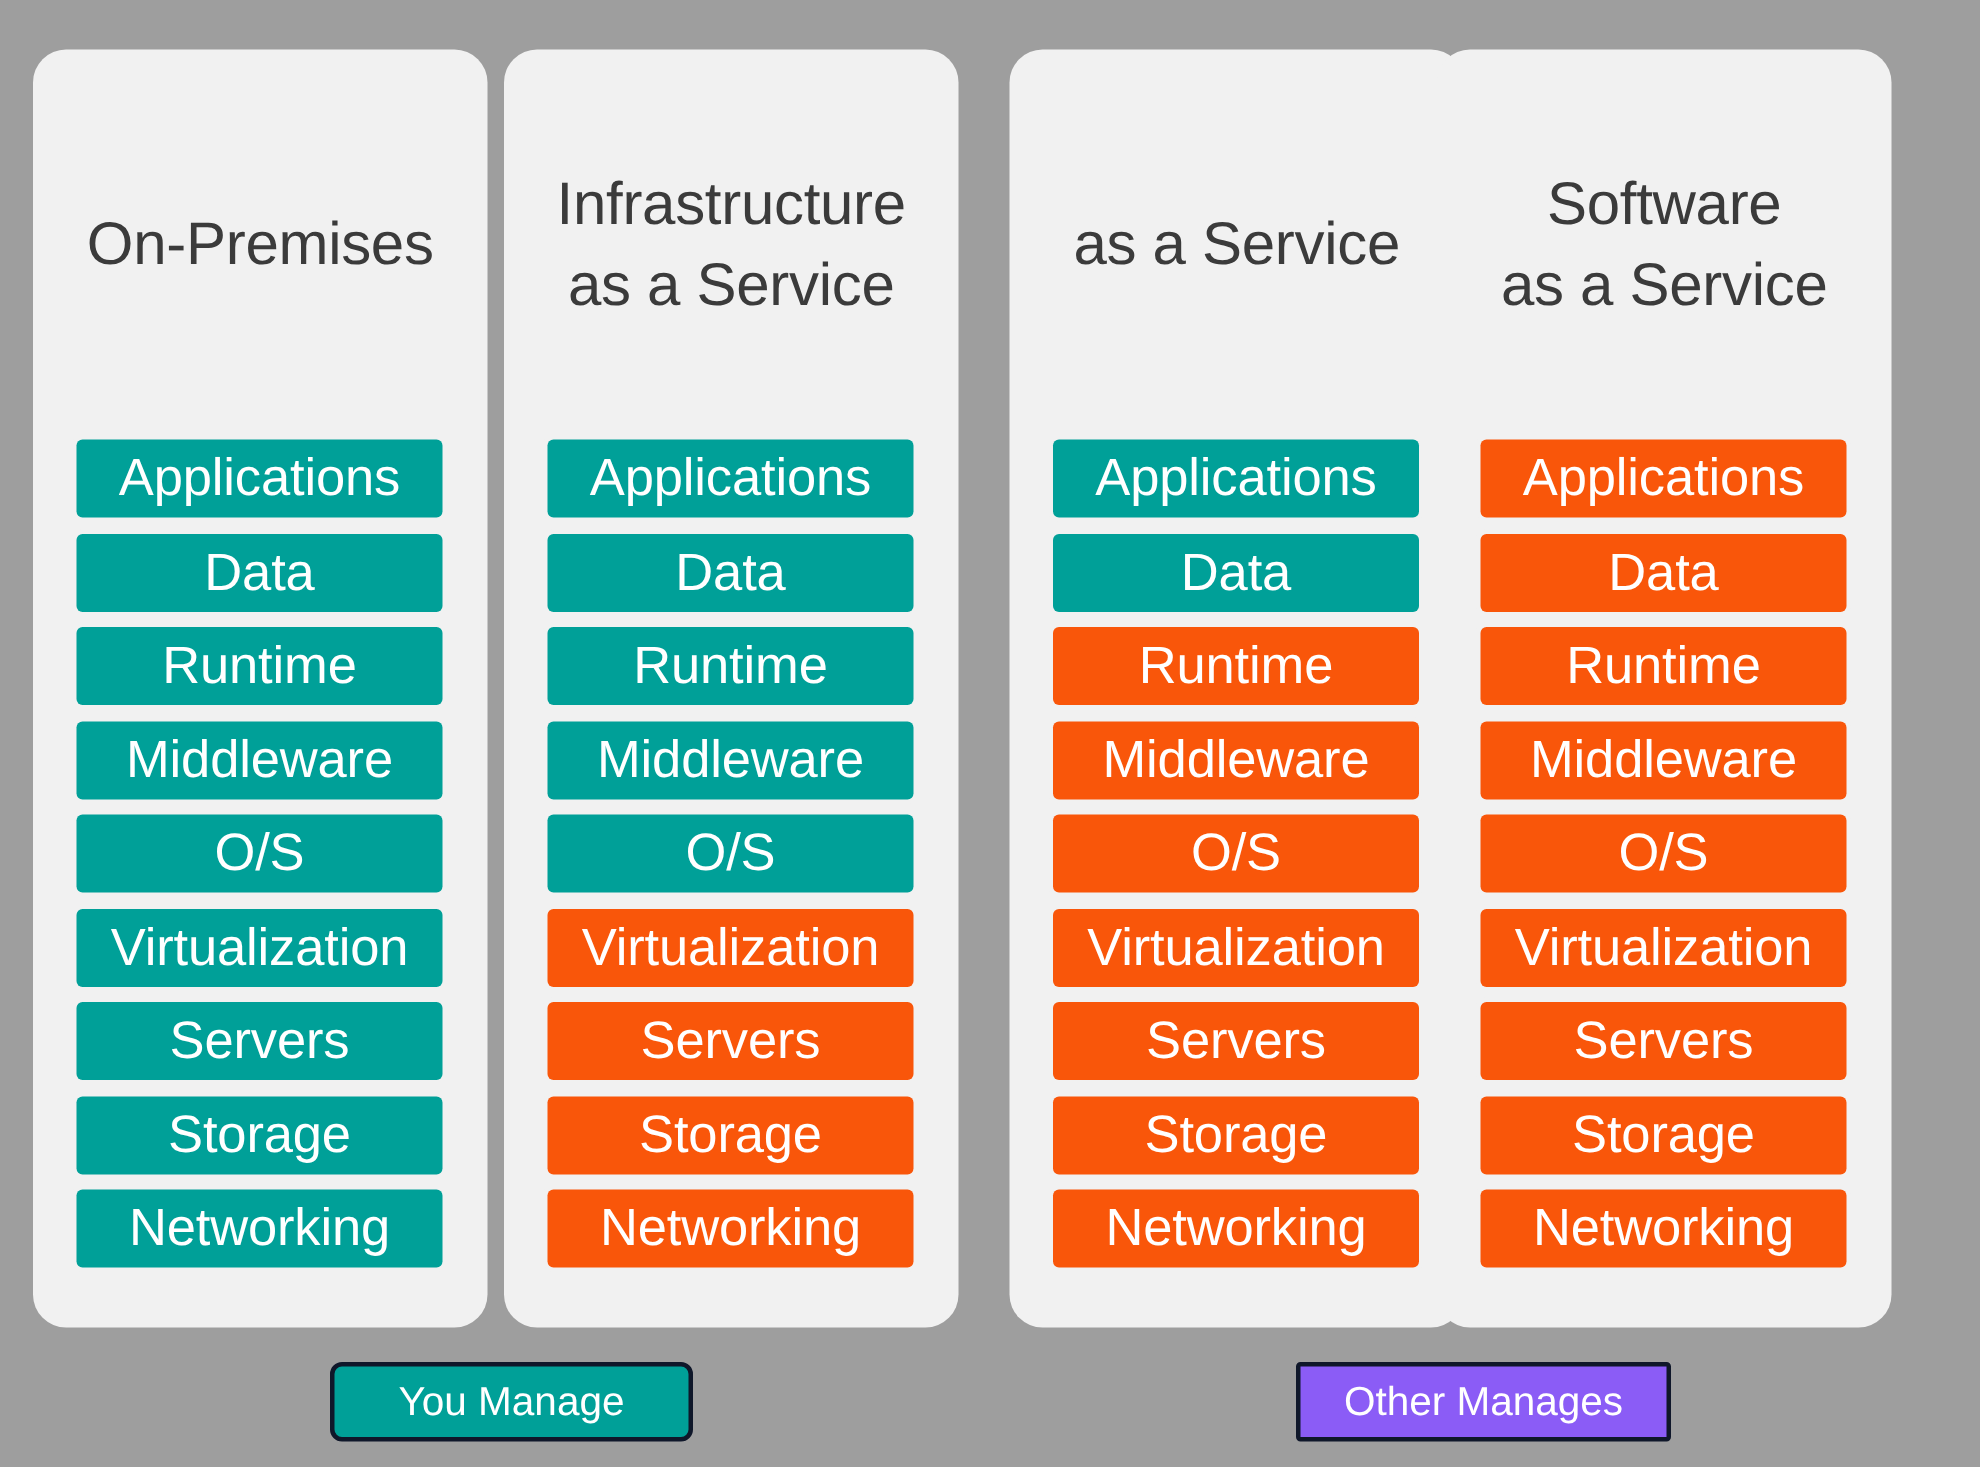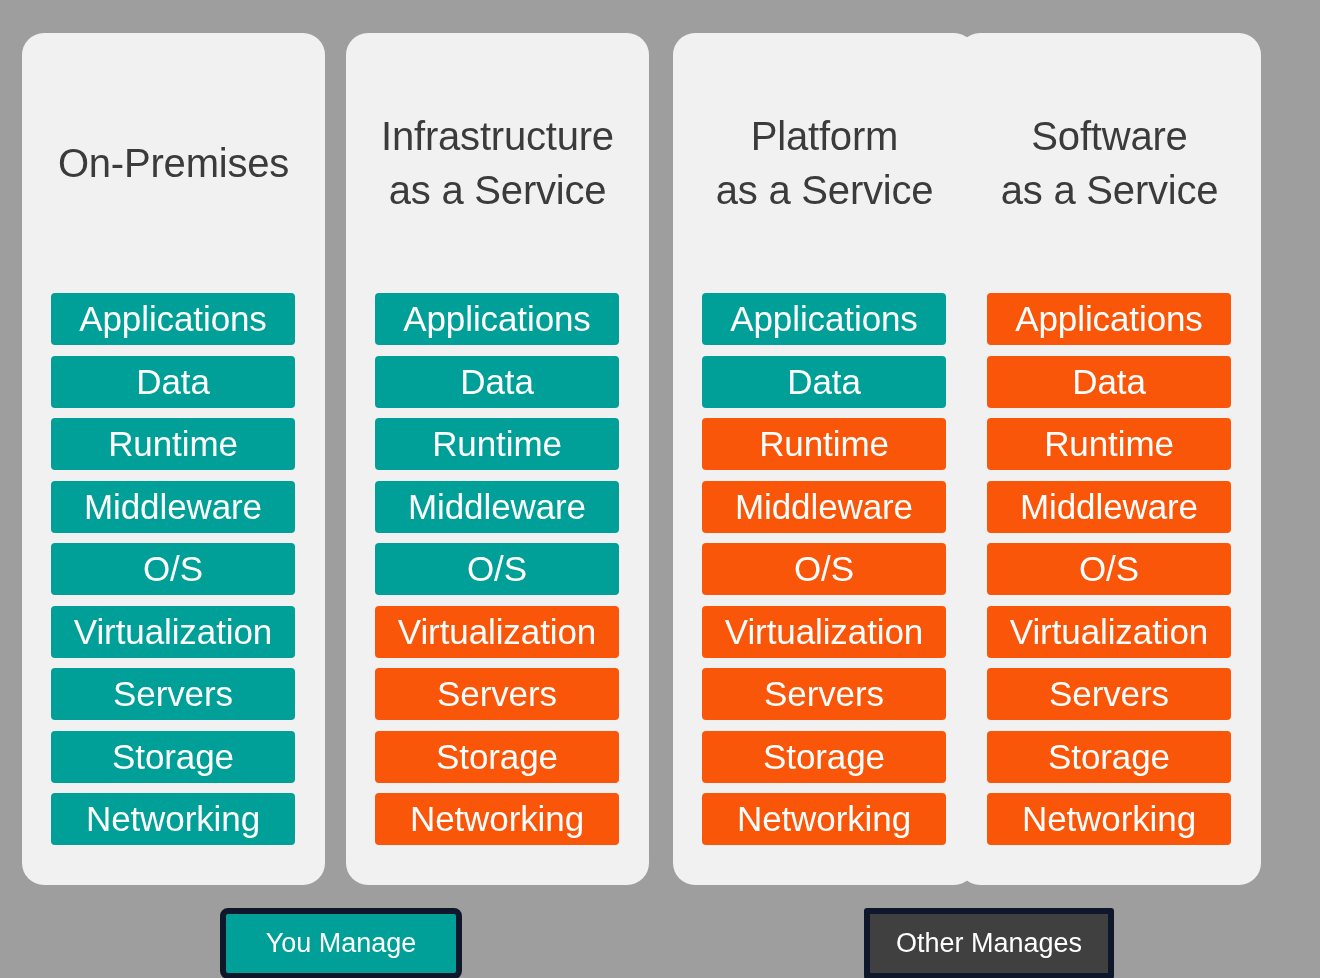--- a/index.html
+++ b/index.html
@@ -27,21 +27,21 @@
   .card {
     position: absolute;
     top: 0;
     width: 303px;
     height: 852px;
     background: #f1f1f1;
     border-radius: 22px;
     box-sizing: border-box;
   }
   .card.c0 { left: 22px;   }
-  .card.c1 { left: 346px;  }
+  .card.c1 { left: 336px;  }
   .card.c2 { left: 673px;  }
   .card.c3 { left: 958px;  }
 
   
   .card-title {
     position: absolute;
     left: 0;
     top: 70px;
     width: 303px;
     height: 120px;
@@ -90,42 +90,42 @@
     position: absolute;
     left: 0;
     top: 908px;
     width: 1320px;
     height: 58px;
   }
 
   .legend-badge {
     position: absolute;
     top: 0;
-    height: 71px;
+    height: 53px;
     display: flex;
     align-items: center;
     justify-content: center;
     color: #ffffff;
     font-size: 27px;
     font-weight: 400;
     white-space: nowrap;
-    border: 6px solid #0f172a;
+    border: 3px solid #0f172a;
     box-sizing: border-box;
     text-align: center;
   }
   .legend-badge.you {
     left: 220px;
     width: 242px;
     background: #00a098;
     border-radius: 8px;
   }
   .legend-badge.other {
     left: 864px;
     width: 250px;
-    background: #404040;
+    background: #8b5cf6;
     border-radius: 3px;
   }
 </style>
 </head>
 <body>
 
 <div id="cards">
 
   <div class="card c0">
     <div class="card-title">
@@ -158,21 +158,20 @@
       <div class="layer you">O/S</div>
       <div class="layer other">Virtualization</div>
       <div class="layer other">Servers</div>
       <div class="layer other">Storage</div>
       <div class="layer other">Networking</div>
     </div>
   </div>
 
   <div class="card c2">
     <div class="card-title">
-      <span>Platform</span>
       <span>as a Service</span>
     </div>
     <div class="stack">
       <div class="layer you">Applications</div>
       <div class="layer you">Data</div>
       <div class="layer other">Runtime</div>
       <div class="layer other">Middleware</div>
       <div class="layer other">O/S</div>
       <div class="layer other">Virtualization</div>
       <div class="layer other">Servers</div>

